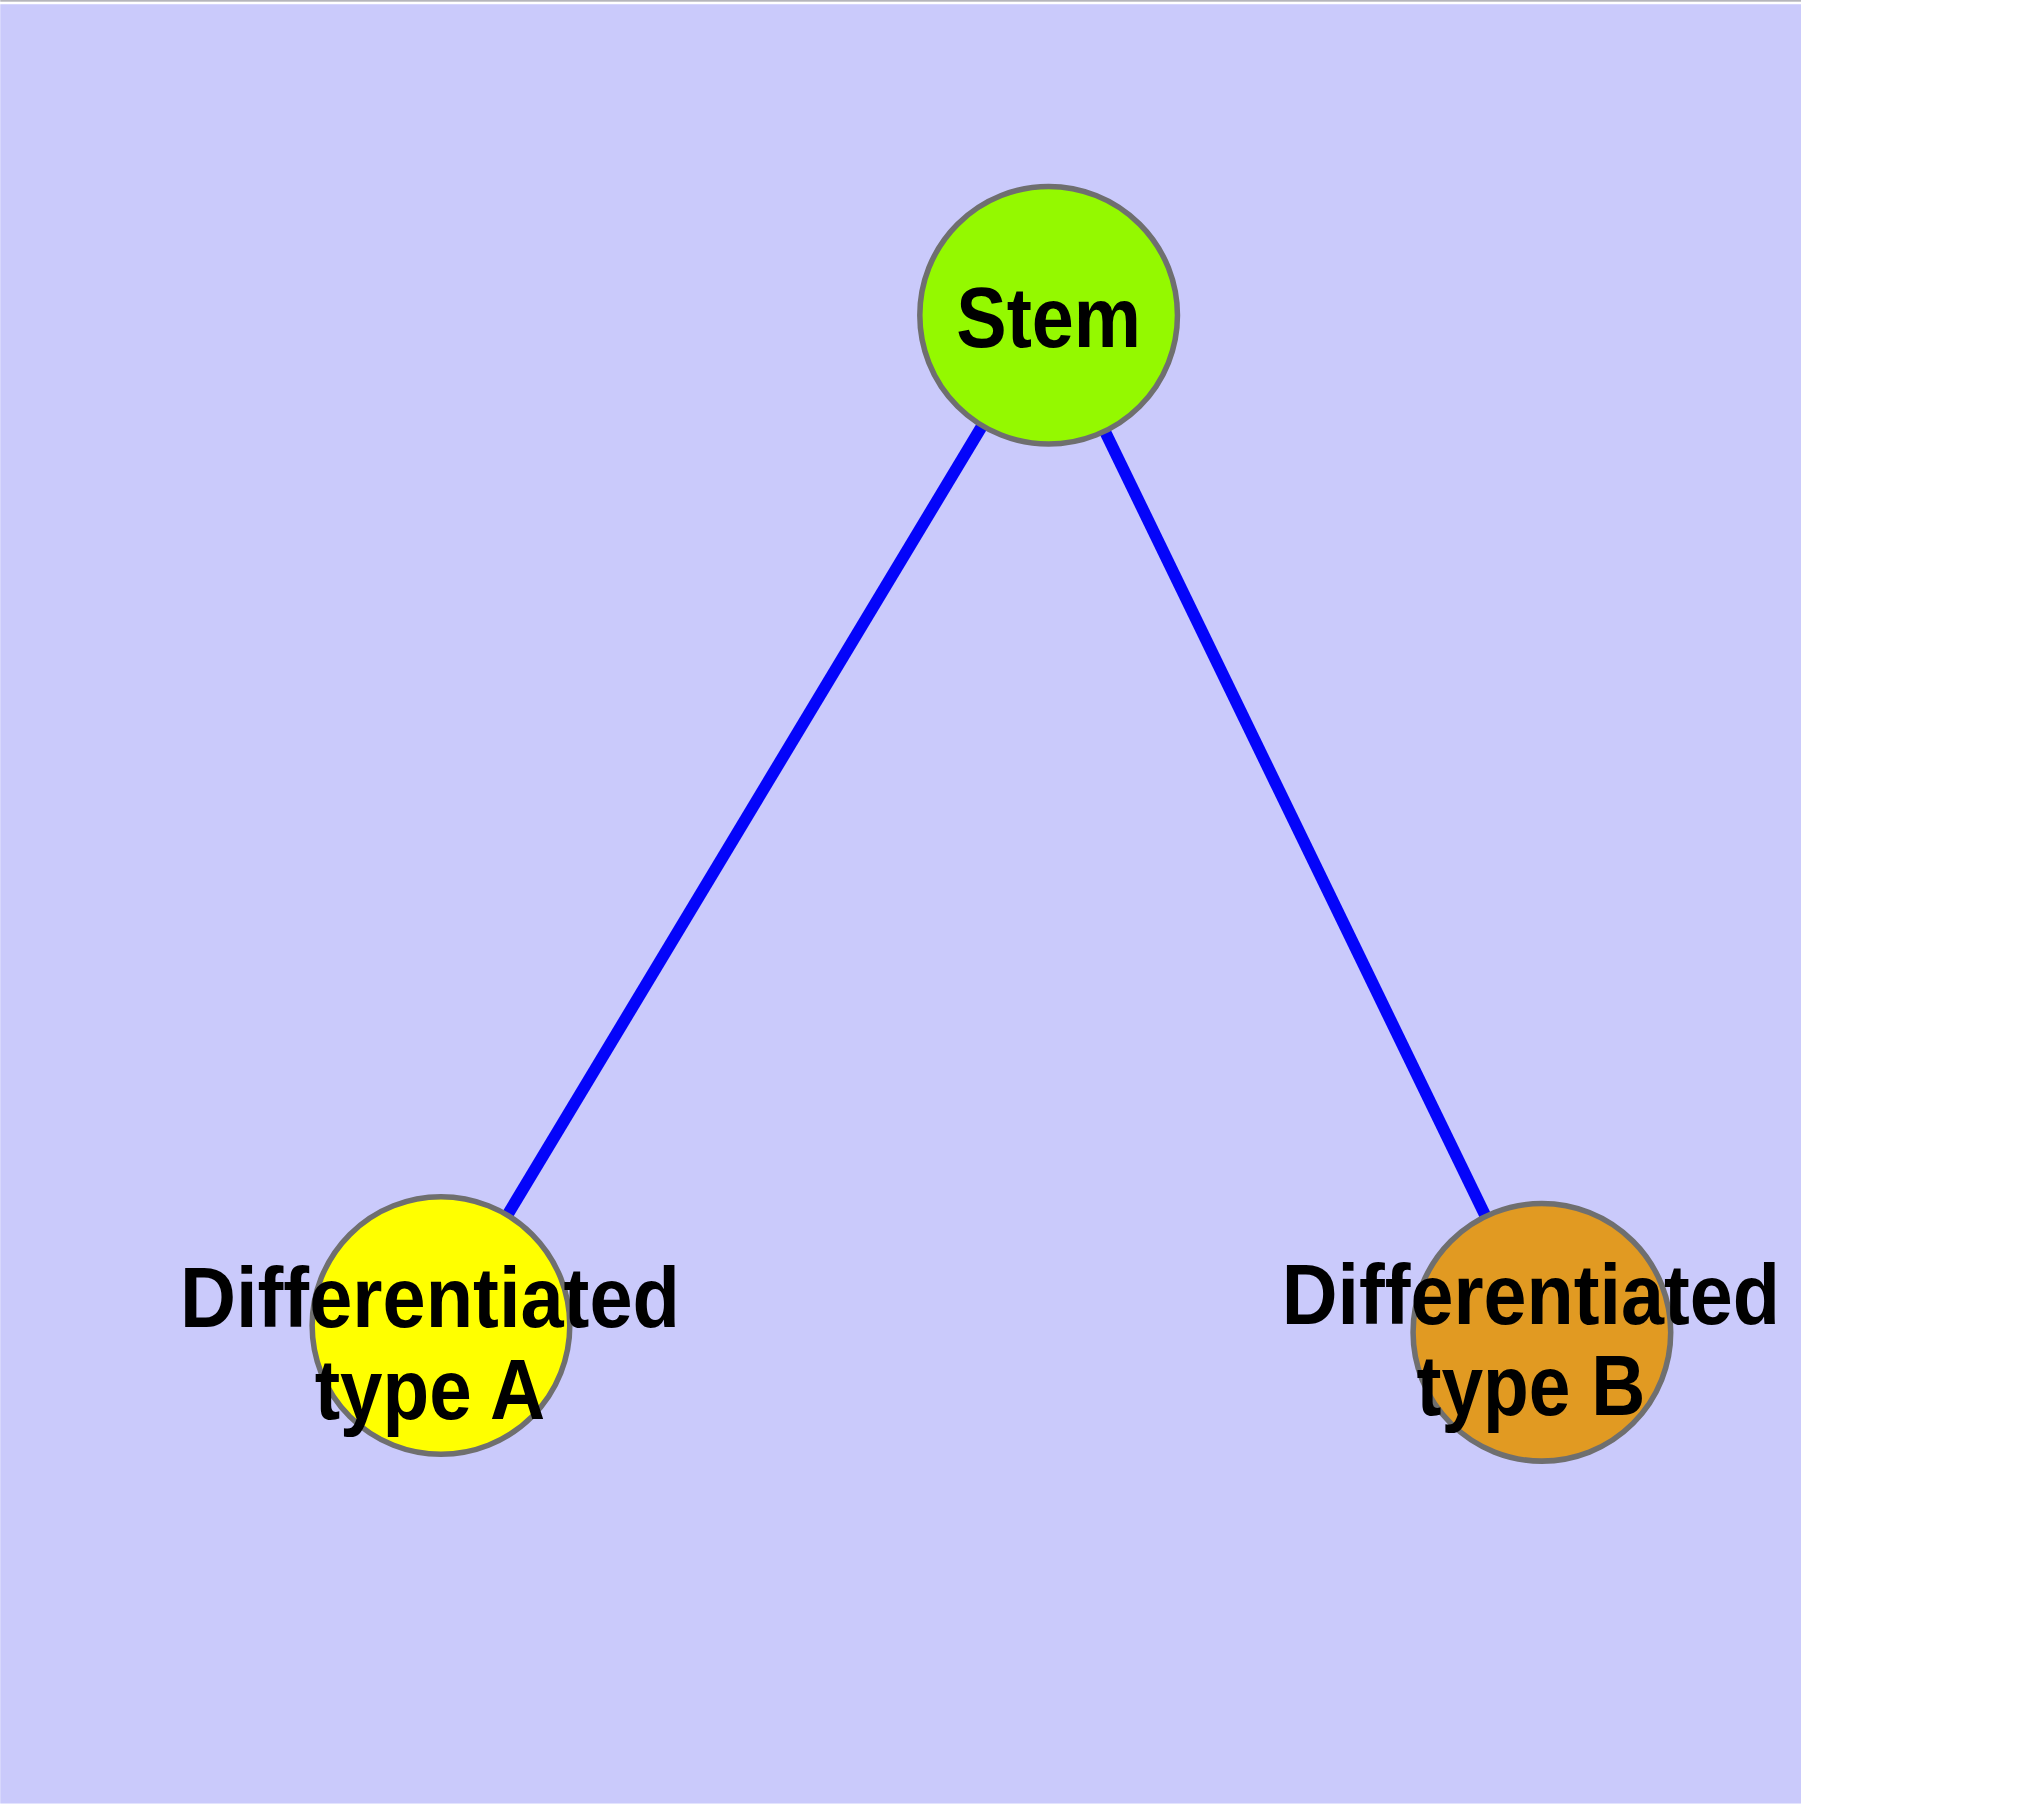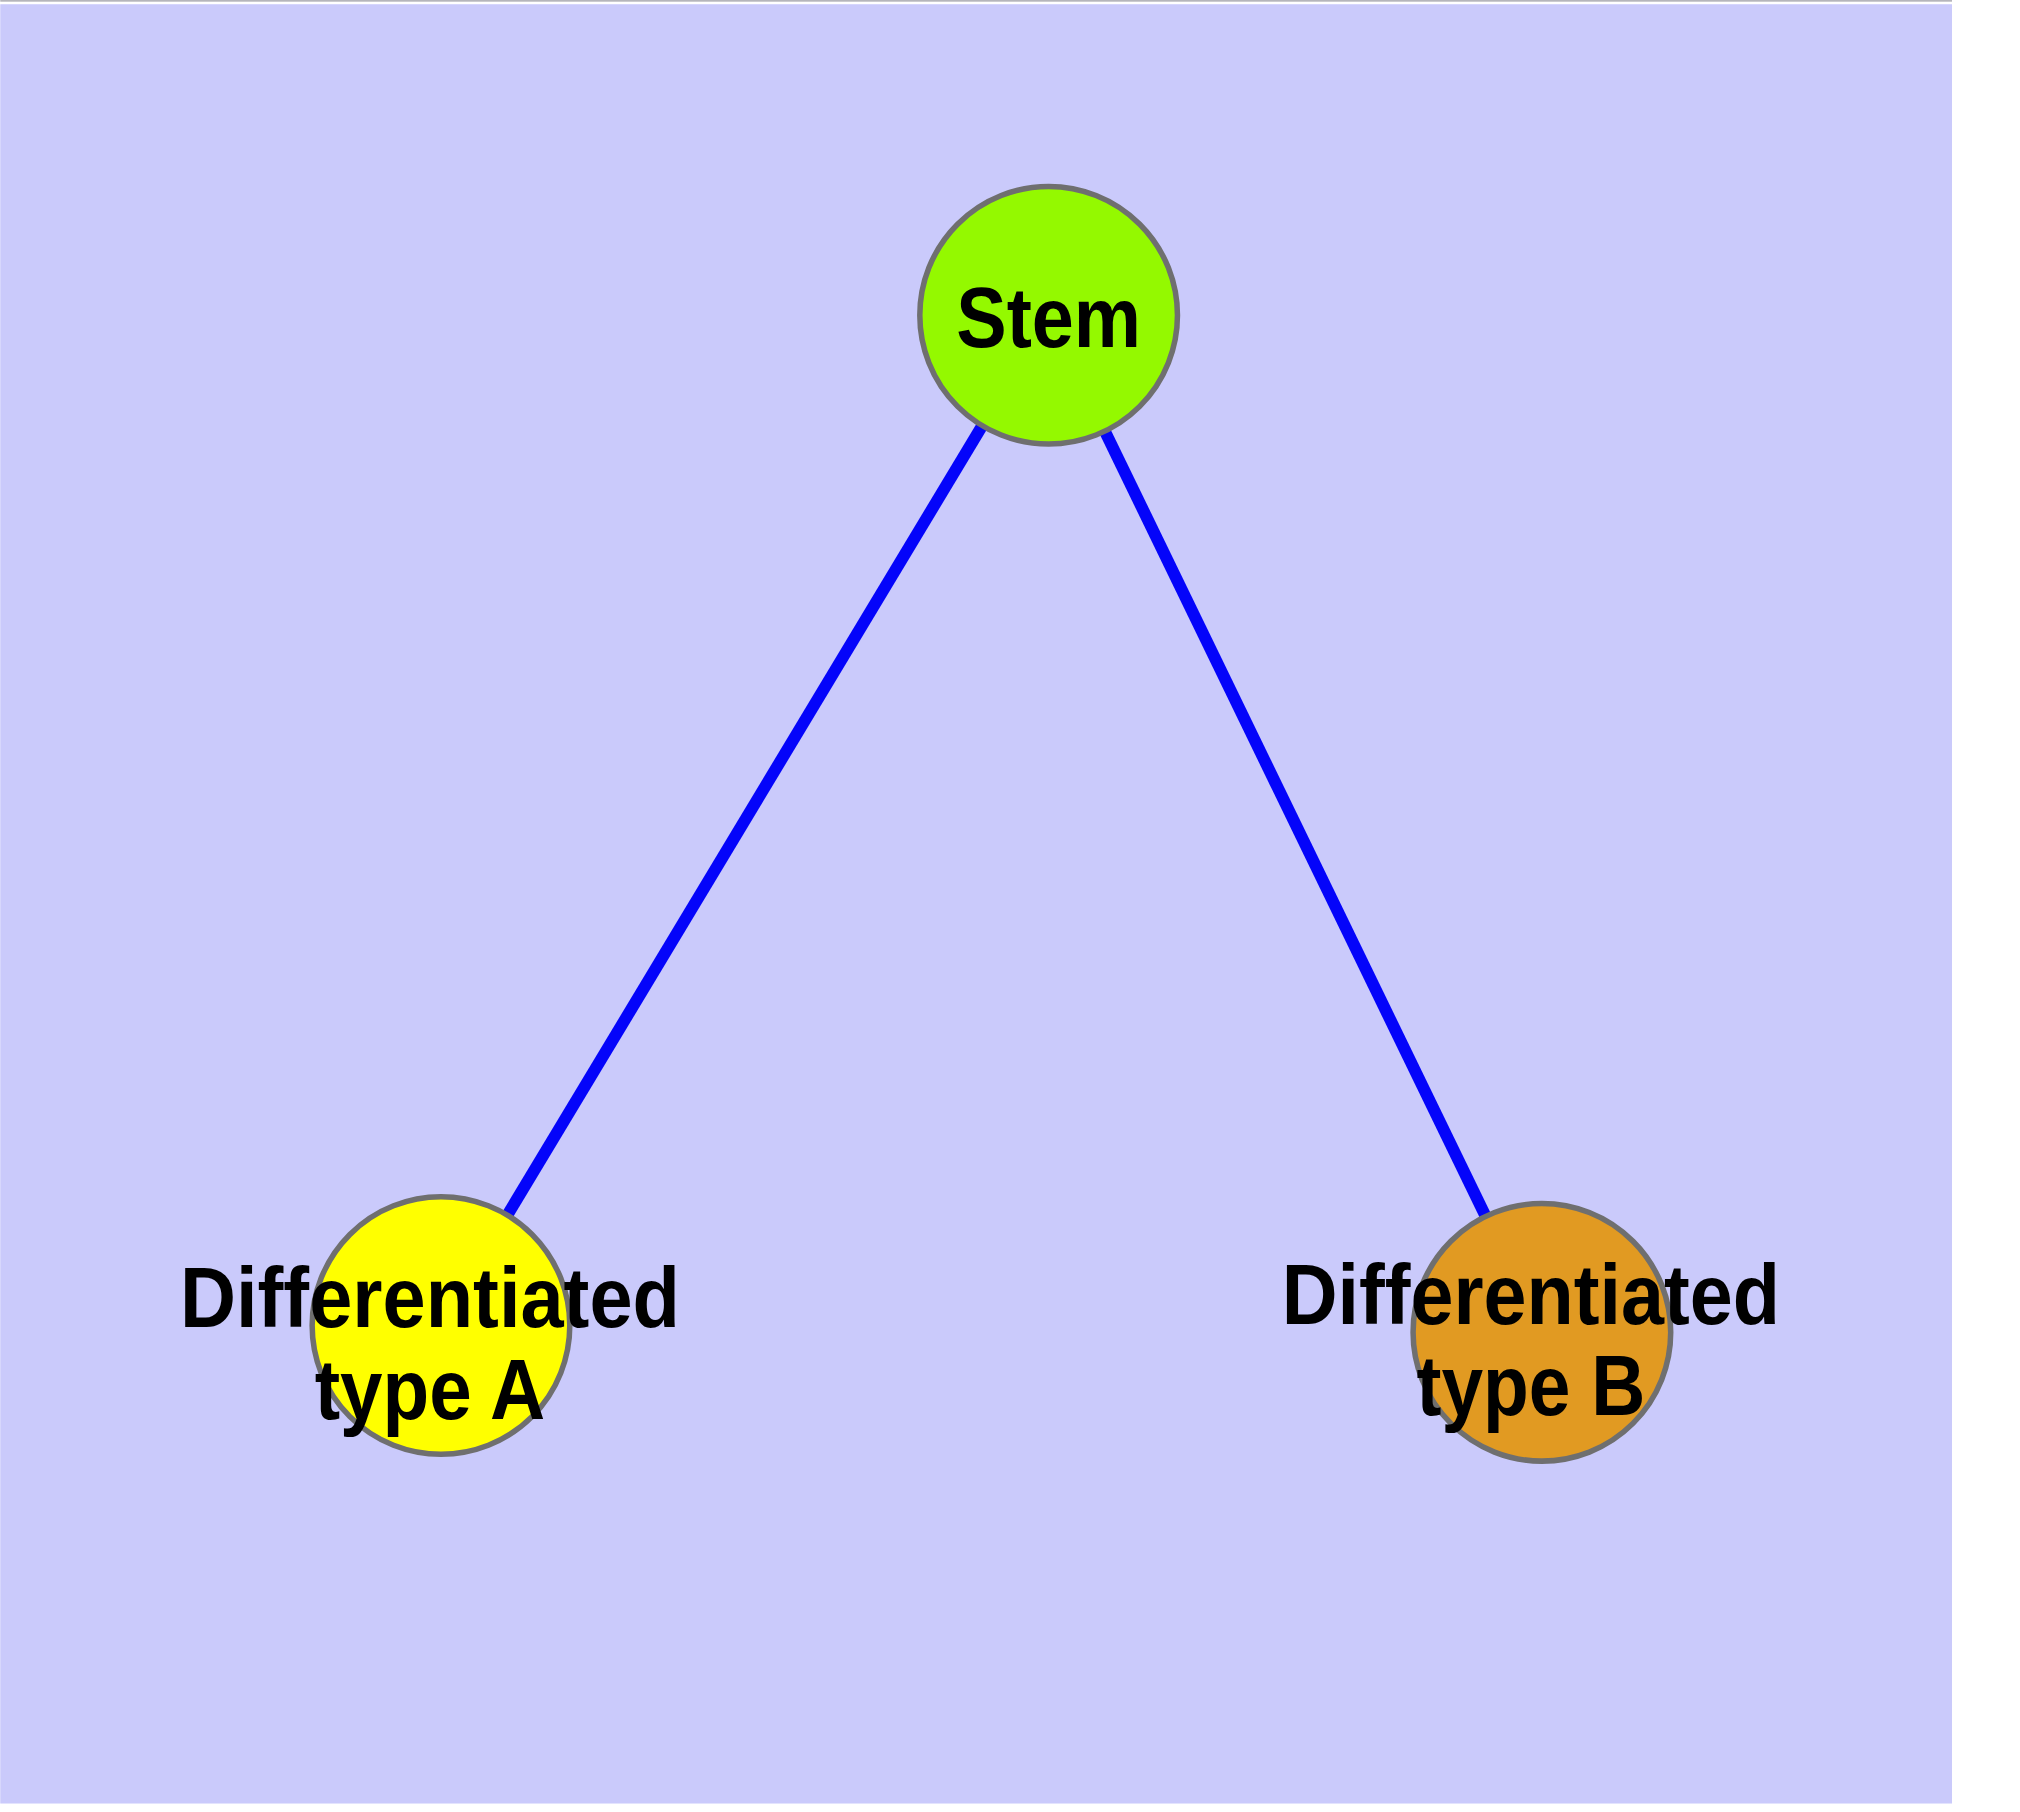--- a/index.html
+++ b/index.html
@@ -3,21 +3,21 @@
 <meta charset="utf-8">
 <style>
   html, body {
     margin: 0;
     padding: 0;
     background: #ffffff;
     font-family: "Liberation Sans", sans-serif;
   }
   #stage {
     position: relative;
-    width: 1952px;
+    width: 1801px;
     height: 1812px;
     background: #ffffff;
     overflow: hidden;
   }
   #stage svg {
     display: block;
     width: 2021px;
     height: 1812px;
   }
   text.node-label {

